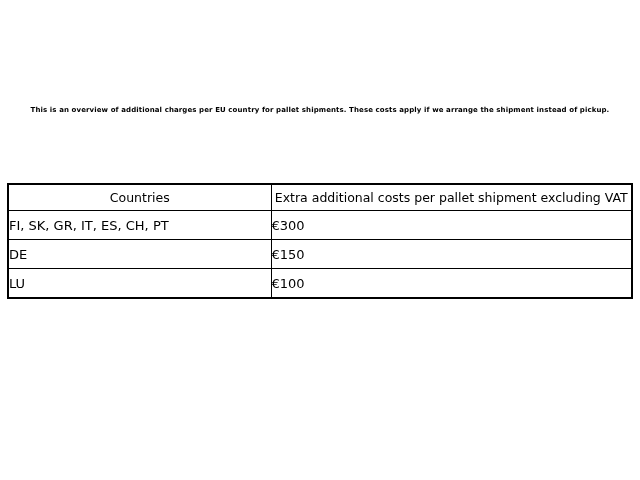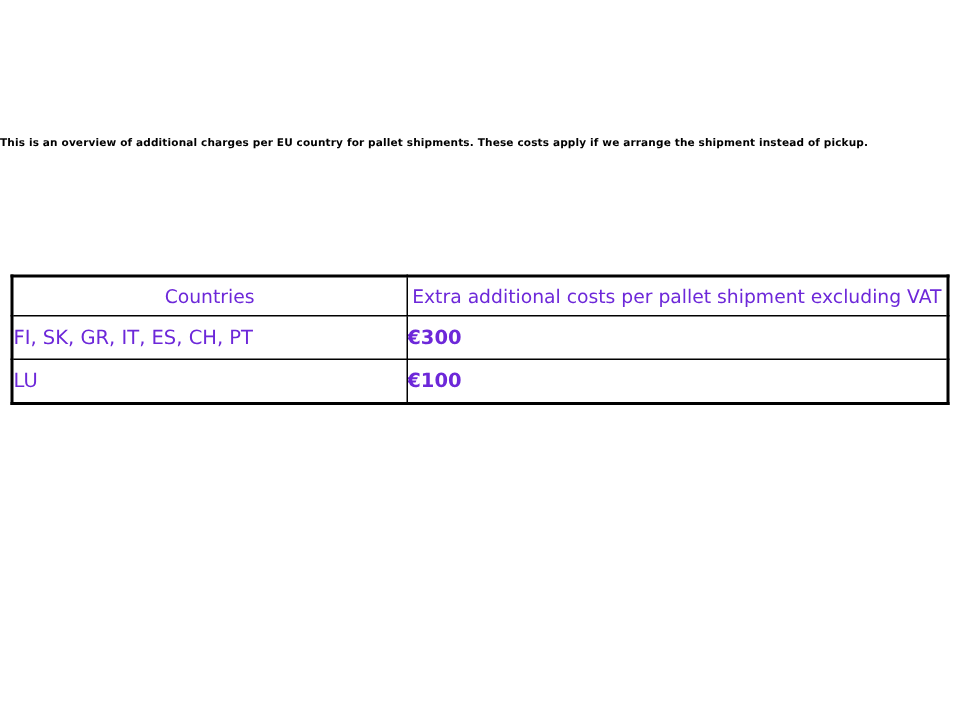--- a/index.html
+++ b/index.html
@@ -10,39 +10,39 @@
   body {
     position: relative;
     width: 640px;
     height: 480px;
     background: #ffffff;
     overflow: hidden;
     font-family: "DejaVu Sans", sans-serif;
   }
   .intro {
     position: absolute;
-    top: 91px;
+    top: 106px;
     left: 0;
     width: 640px;
-    text-align: left;
+    text-align: center;
     font-size: 7px;
     font-weight: bold;
     color: #000000;
     letter-spacing: 0.1px;
     white-space: nowrap;
   }
   table.charges {
     position: absolute;
     top: 183px;
     left: 7px;
     width: 624px;
     border-collapse: collapse;
     border: 2px solid #000000;
     table-layout: fixed;
-    color: #6d28d9;
+    color: #000000;
   }
   table.charges th,
   table.charges td {
     border: 1px solid #000000;
     padding: 0;
     vertical-align: middle;
     white-space: nowrap;
     overflow: hidden;
     background: #ffffff;
   }
@@ -52,21 +52,21 @@
     font-size: 12.5px;
     text-align: center;
   }
   table.charges td {
     height: 28px;
     font-size: 13px;
     text-align: left;
     margin-top: 20px;
   }
   td.countries-cell { padding-left: 26px; }
-  td.cost-cell { padding-left: 33px; font-weight: bold; }
+  td.cost-cell { padding-left: 33px; }
   col.col-countries { width: 263px; }
   col.col-cost { width: 361px; }
 </style>
 </head>
 <body>
 
 <div class="intro">This is an overview of additional charges per EU country for pallet shipments. These costs apply if we arrange the shipment instead of pickup.</div>
 
 <table class="charges">
   <colgroup>
@@ -78,17 +78,21 @@
       <th>Countries</th>
       <th>Extra additional costs per pallet shipment excluding VAT</th>
     </tr>
   </thead>
   <tbody>
     <tr>
       <td class="countries-cell">FI, SK, GR, IT, ES, CH, PT</td>
       <td class="cost-cell">€300</td>
     </tr>
     <tr>
+      <td class="countries-cell">DE</td>
+      <td class="cost-cell">€150</td>
+    </tr>
+    <tr>
       <td class="countries-cell">LU</td>
       <td class="cost-cell">€100</td>
     </tr>
   </tbody>
 </table>
 
 </body></html>

